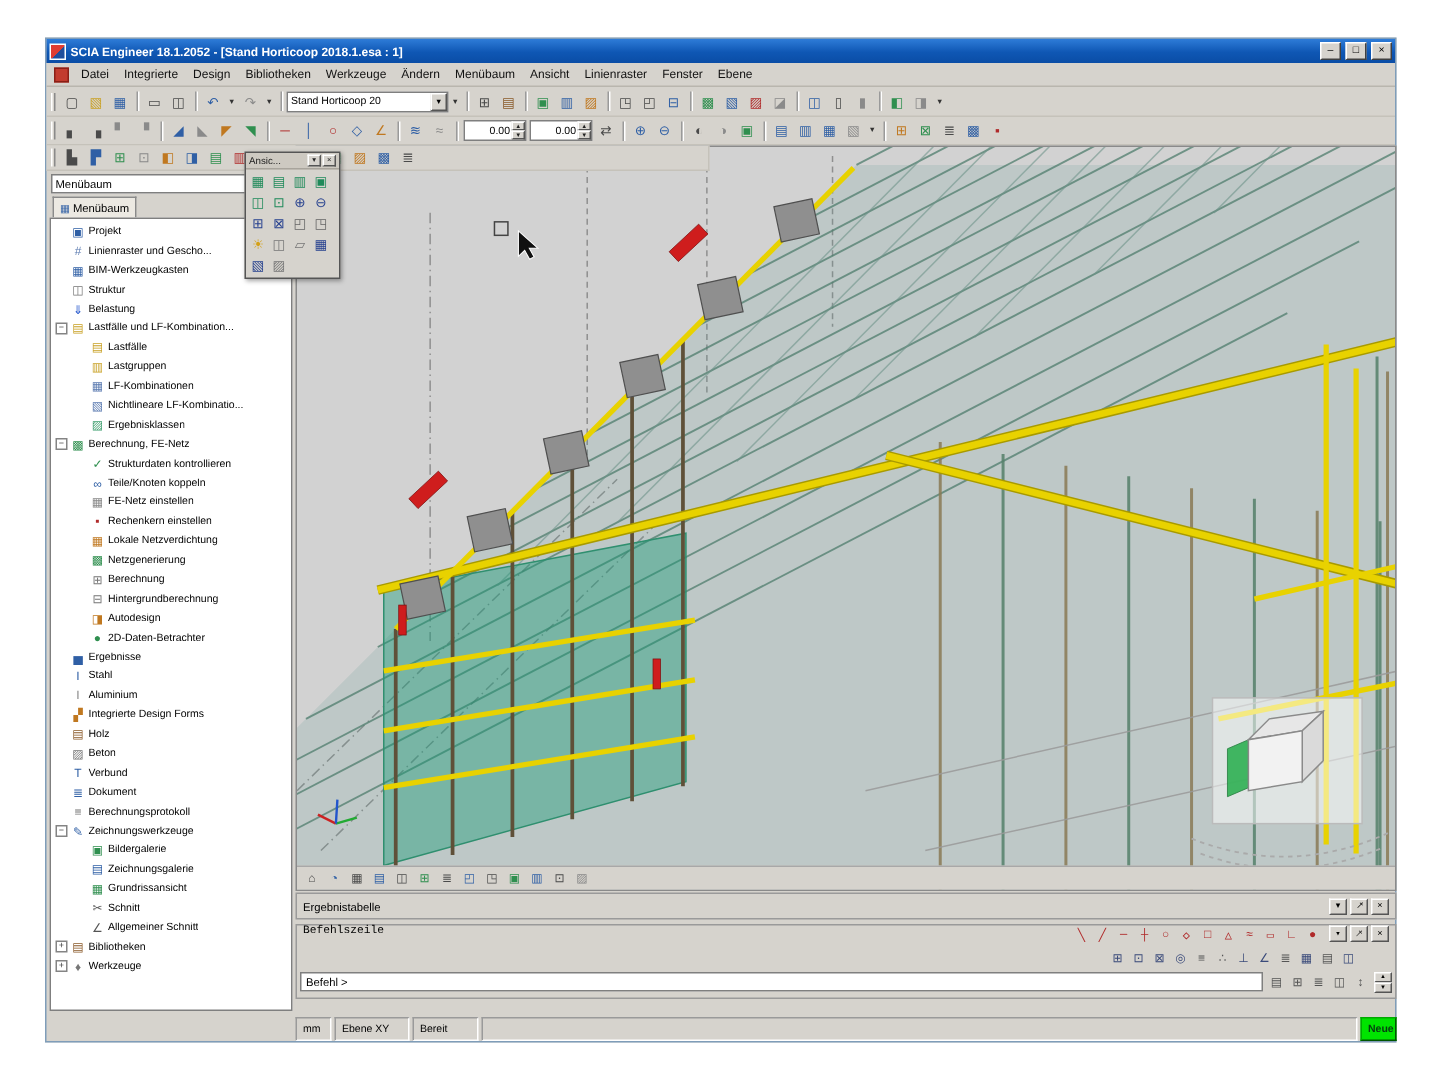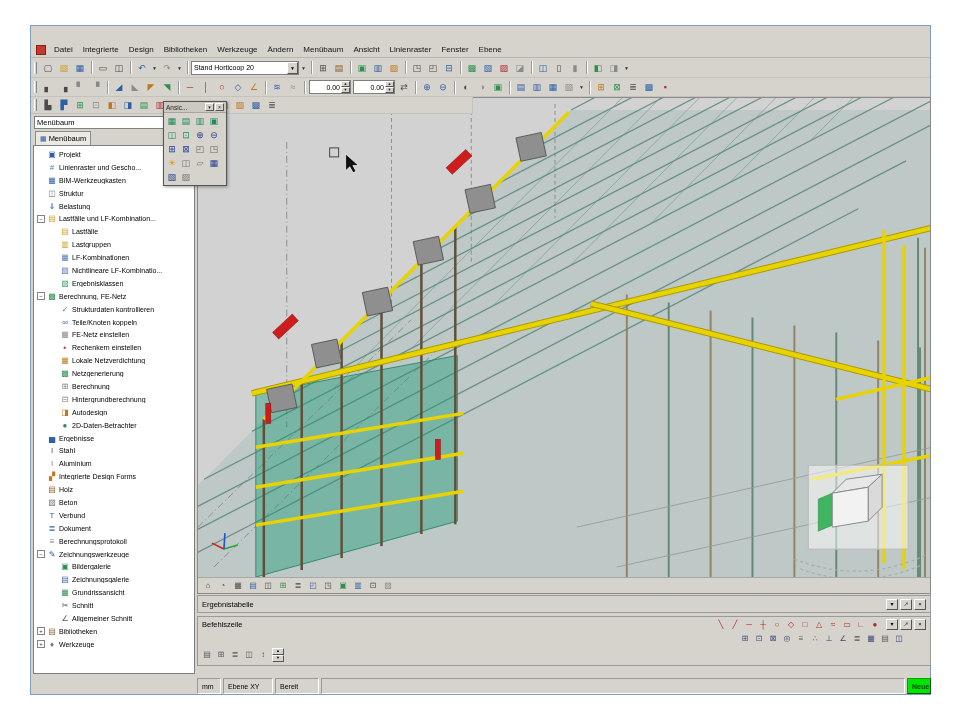--- a/index.html
+++ b/index.html
@@ -99,21 +99,21 @@
   .ticn{width:10px;min-width:10px;font-size:8px;margin-right:2px;text-align:center;}
   .tlbl{overflow:hidden;}
   
   .results-bar{position:absolute;left:166px;top:569px;width:734px;height:18px;background:#d6d3cd;
     border:1px solid #9a9a9a;display:flex;align-items:center;padding:0 4px;font-size:7.5px;}
   .bar-controls{margin-left:auto;display:flex;gap:2px;}
   .cbtn{width:12px;height:11px;background:#d6d3cd;border:1px solid;border-color:#fff #555 #555 #fff;
     font-size:6px;line-height:9px;text-align:center;}
   .pin-glyph{display:inline-block;transform:rotate(45deg);}
   .cmd-panel{position:absolute;left:166px;top:590px;width:734px;height:50px;background:#d6d3cd;border:1px solid #9a9a9a;}
-  .cmd-head{height:15px;display:flex;align-items:center;padding:0 4px;font-size:7.5px;}
+  .cmd-head{height:15px;display:flex;padding:0 4px;font-size:7.5px;font-family:Liberation Mono, monospace;}
   .cicons{margin-left:auto;display:flex;}
   .cicon{width:14px;height:13px;display:flex;align-items:center;justify-content:center;font-size:8px;}
   .cmd-row2{height:14px;display:flex;justify-content:flex-end;padding-right:24px;}
   .cmd-input-row{height:17px;display:flex;align-items:center;gap:2px;padding:0 2px;}
   .cmd-input{flex:1;height:13px;background:#fff;border:1px solid #7f7f7f;font-size:7.5px;display:flex;
     align-items:center;padding:0 3px;}
   .scrollcol{width:12px;height:14px;display:flex;flex-direction:column;}
   .scrollcol span{flex:1;background:#d6d3cd;border:1px solid;border-color:#fff #555 #555 #fff;font-size:4px;
     line-height:4px;text-align:center;}
   
@@ -125,20 +125,27 @@
   .scell.state{width:44px;}
   .scell.fill{flex:1;}
   .scell.badge{width:24px;background:var(--status-green);color:#063e10;font-weight:bold;overflow:hidden;
     border-color:#0a0 #050 #050 #0a0;}
 </style>
 </head>
 <body>
 
 <div class="app">
 
+  <div class="titlebar">
+    <span class="appicon"></span>
+    <span class="title-text">SCIA Engineer 18.1.2052 - [Stand Horticoop 2018.1.esa : 1]</span>
+    <span class="winbtn">–</span>
+    <span class="winbtn">□</span>
+    <span class="winbtn">×</span>
+  </div>
 
   <div class="menubar">
     <span class="menuicon"></span>
     <span id="menubar-items" style="display:flex;">
         <span class="mitem">Datei</span>
         <span class="mitem">Integrierte</span>
         <span class="mitem">Design</span>
         <span class="mitem">Bibliotheken</span>
         <span class="mitem">Werkzeuge</span>
         <span class="mitem">Ändern</span>
@@ -681,20 +688,23 @@
         <span class="cicon" style="color: rgb(85, 85, 85);">≡</span>
         <span class="cicon" style="color: rgb(85, 85, 85);">∴</span>
         <span class="cicon" style="color: rgb(58, 74, 122);">⊥</span>
         <span class="cicon" style="color: rgb(58, 74, 122);">∠</span>
         <span class="cicon" style="color: rgb(85, 85, 85);">≣</span>
         <span class="cicon" style="color: rgb(58, 74, 122);">▦</span>
         <span class="cicon" style="color: rgb(85, 85, 85);">▤</span>
         <span class="cicon" style="color: rgb(58, 74, 122);">◫</span>
       </div>
     <div class="cmd-input-row">
+      <span class="cmd-input">
+        <span>Befehl &gt;</span>
+      </span>
       <span class="cicons" id="cmdiconsR" style="margin-left:0;">
           <span class="cicon" style="color: rgb(85, 85, 85);">▤</span>
           <span class="cicon" style="color: rgb(85, 85, 85);">⊞</span>
           <span class="cicon" style="color: rgb(85, 85, 85);">≣</span>
           <span class="cicon" style="color: rgb(85, 85, 85);">◫</span>
           <span class="cicon" style="color: rgb(85, 85, 85);">↕</span>
         </span>
       <span class="scrollcol">
         <span>▲</span>
         <span>▼</span>

